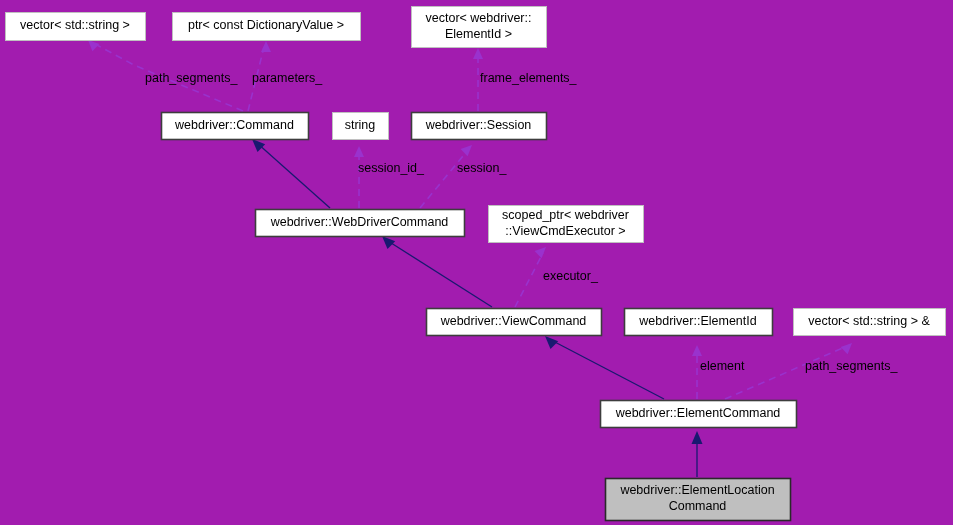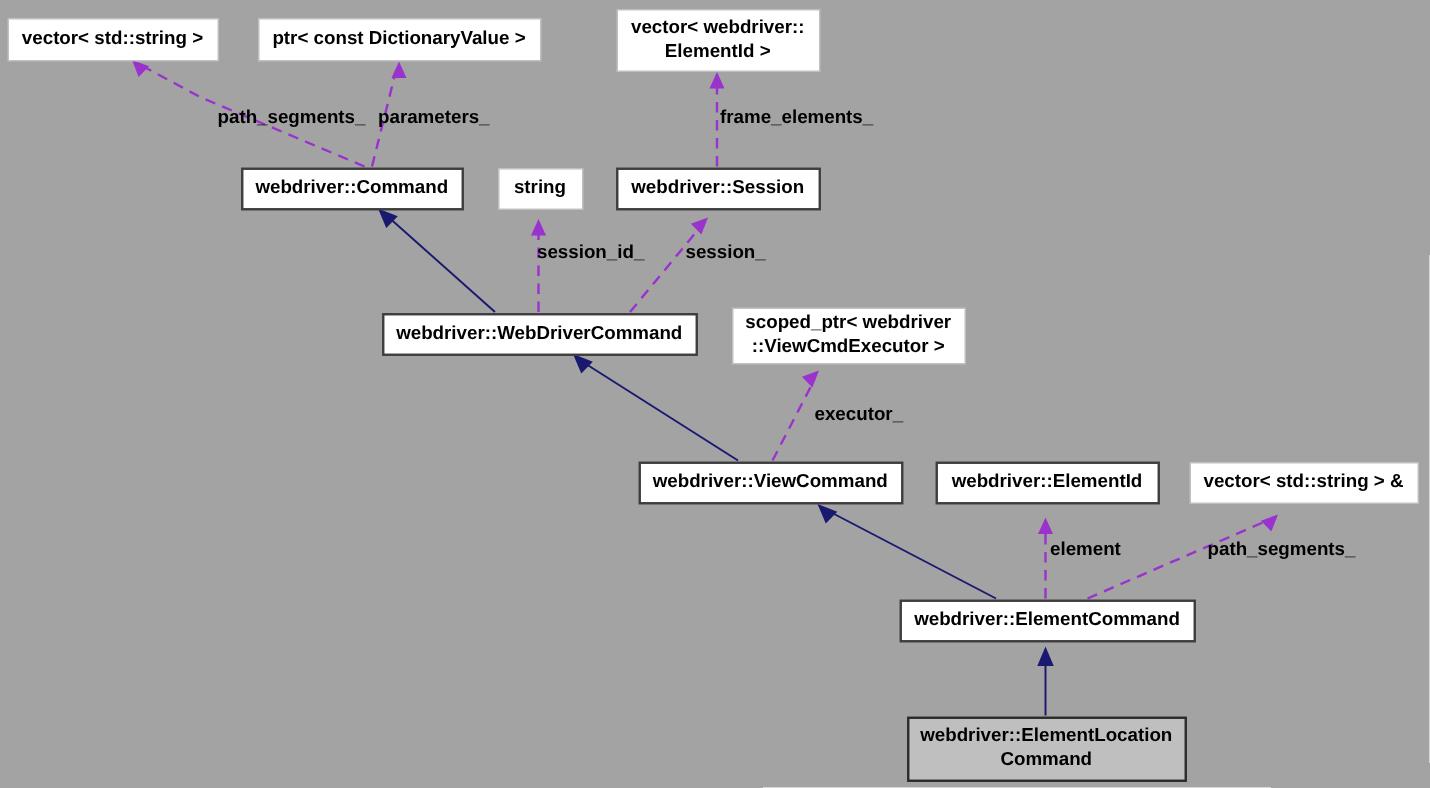--- a/index.html
+++ b/index.html
@@ -4,24 +4,23 @@
 <style>
   html, body {
     margin: 0;
     padding: 0;
     background: #ffffff;
   }
   #diagram-root {
     position: relative;
     width: 953px;
     height: 525px;
-    background: #a3a3a3;
+    background: #a21caf;
     font-family: "Liberation Sans", sans-serif;
     overflow: hidden;
-    font-weight: bold;
   }
   svg#uml-canvas {
     display: block;
     width: 953px;
     height: 525px;
   }
   .node-box-plain {
     fill: #ffffff;
     stroke: #c0c0c0;
     stroke-width: 1;

